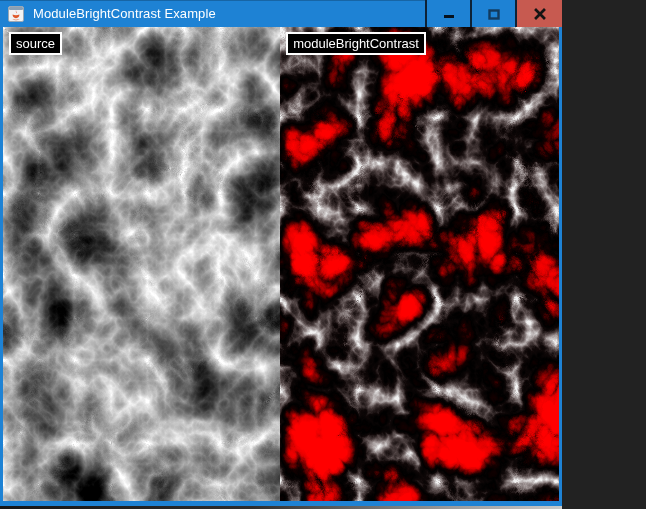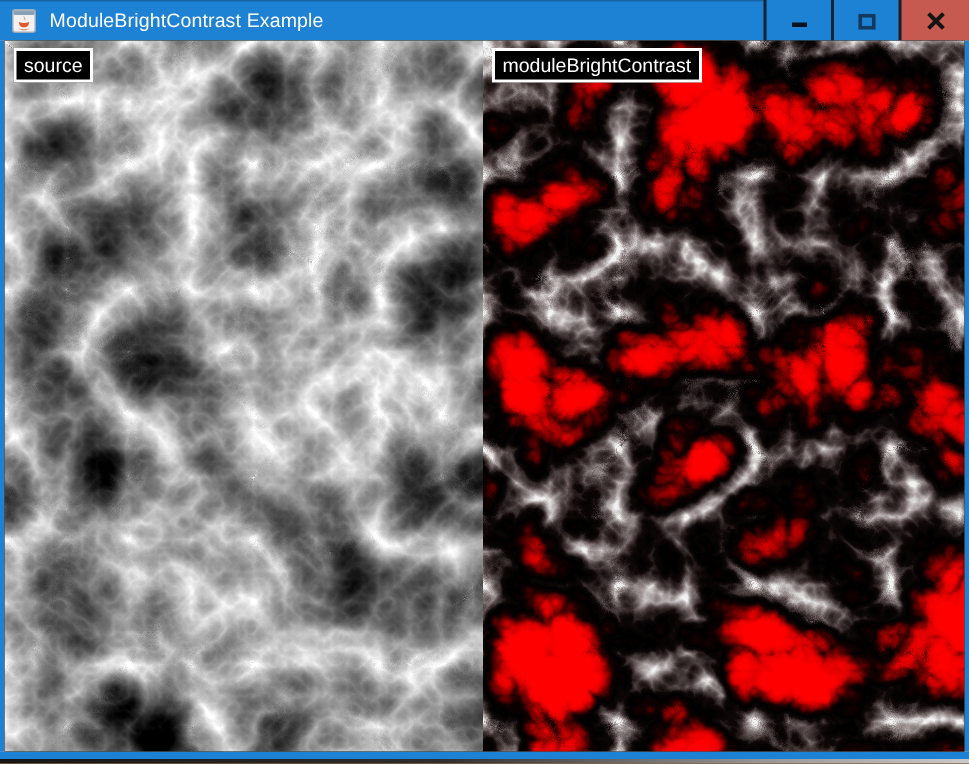--- a/index.html
+++ b/index.html
@@ -6,23 +6,23 @@
     margin: 0;
     padding: 0;
     width: 646px;
     height: 509px;
     overflow: hidden;
     background: #222;
     font-family: "Liberation Sans", sans-serif;
   }
   .window {
     position: relative;
-    width: 646px;
+    width: 562px;
     height: 509px;
-    background: #fdba74;
+    background: #0c4a6e;
   }
   
   .titlebar {
     height: 27px;
     background: #1e82d4;
     display: flex;
     align-items: center;
     box-shadow: inset 0 1px 0 rgba(0,0,0,.22);
     user-select: none;
   }

